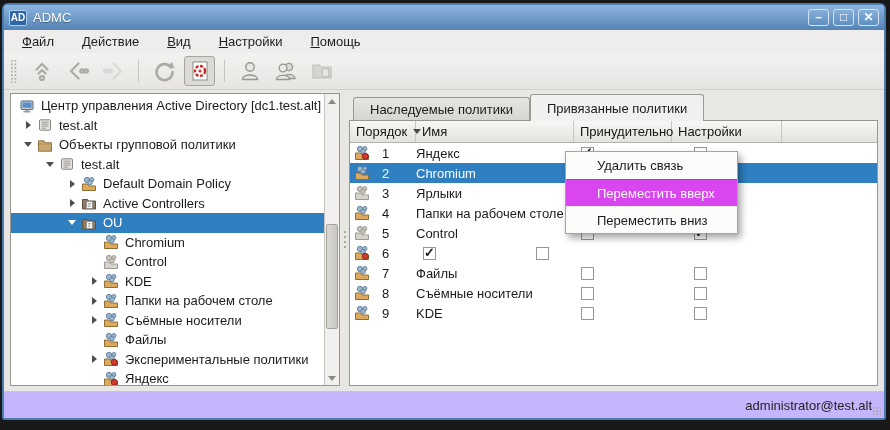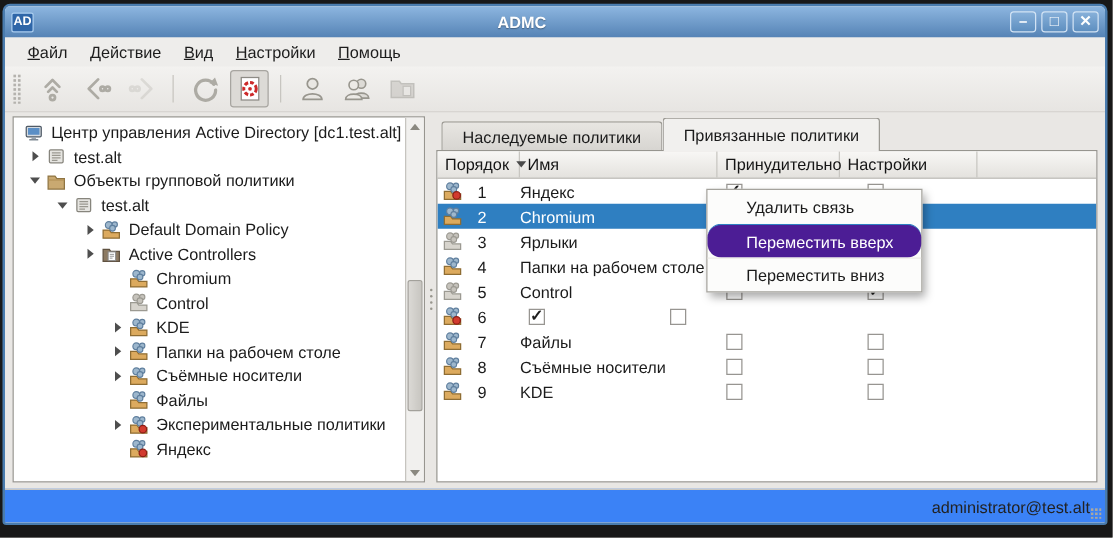--- a/index.html
+++ b/index.html
@@ -8,30 +8,30 @@
 
   
   .window { position:absolute; left:2px; top:3px; width:884px; height:417px;
             border:2px solid #4a7cae; border-radius:6px 6px 3px 3px;
             background:#e9e7e4; display:flex; flex-direction:column; overflow:hidden; }
   .titlebar { height:25px; flex:none; background:linear-gradient(#8db6e0,#5583b5);
               display:flex; align-items:center; padding:0 5px; gap:6px; }
   .badge { width:18px; height:16px; flex:none; background:#2f66a8; border:1px solid #aacdef;
            color:#fff; font-weight:bold; font-size:10px; display:flex; align-items:center;
            justify-content:center; border-radius:2px; }
-  .title { flex:1; text-align:center; color:#fff; font-weight:bold; font-size:13px;
+  .title { flex:1; color:#fff; font-weight:normal; font-size:13px;
            text-shadow:0 1px 1px rgba(0,0,0,.35); }
   .winbtns { display:flex; gap:4px; }
   .wbtn { width:21px; height:17px; border:1px solid #d2e3f4; border-radius:3px;
           background:linear-gradient(#87b0d9,#5e8fc0); color:#fff; font-size:12px;
           line-height:14px; text-align:center; font-weight:bold; }
 
   
   .menubar { height:23px; flex:none; background:#eeedeb; display:flex; align-items:center;
-             padding-left:10px; gap:2px; font-size:13px; color:#1d1d1d; }
+             padding-left:10px; gap:12px; font-size:13px; color:#1d1d1d; }
   .mi { display:inline-block; padding:2px 8px; }
   .mi::first-letter { text-decoration:underline; }
 
   
   .toolbar { height:37px; flex:none; background:linear-gradient(#f3f2f0,#e7e5e2);
              border-bottom:1px solid #d2d0cb; display:flex; align-items:center;
              padding:0 6px; gap:5px; }
   .grip { width:7px; height:24px; margin-right:4px;
           background-image:radial-gradient(#b3b1ac 1px, transparent 1.2px);
           background-size:3.6px 3.6px; }
@@ -103,24 +103,24 @@
         position:relative; }
   .cb.on::after { content:"✓"; position:absolute; left:0; top:-3px; font-size:13px;
                   font-weight:bold; color:#1d1d1d; }
 
   
   .ctxmenu { position:absolute; left:565px; top:151px; width:173px; background:#fcfcfb;
              border:1px solid #a5a39d; box-shadow:3px 4px 7px rgba(0,0,0,.35); z-index:10; }
   .cmi { height:27px; display:flex; align-items:center; padding-left:31px; font-size:13px;
          color:#1b1b1b; }
   .cmi + .cmi { border-top:1px solid #eceae6; }
-  .cmi.hl { background:#4c1d95; color:#fff; border-top-color:#2f7fc1;border-radius:11px; }
+  .cmi.hl { background:#d946ef; color:#fff; border-top-color:#2f7fc1; }
 
   
-  .statusbar { height:27px; flex:none; background:#3b82f6; border-top:1px solid #c9c7c2;
+  .statusbar { height:27px; flex:none; background:#c4b5fd; border-top:1px solid #c9c7c2;
                display:flex; align-items:center; justify-content:flex-end; padding:0 12px;
                font-size:13px; color:#222; position:relative; }
   .sgrip { position:absolute; right:3px; bottom:3px; width:9px; height:9px;
            background-image:radial-gradient(#aaa8a2 1px, transparent 1.2px);
            background-size:3.4px 3.4px; }
   .hiddefs { position:absolute; width:0; height:0; overflow:hidden; }
 </style>
 </head>
 <body>
 
@@ -331,20 +331,29 @@
           </div>
           <div class="trow lv2">
             <span class="exp">
                 <i class="tri-c"></i>
               </span>
             <svg class="ic16">
                 <use href="#i-ou"></use>
               </svg>
             <span>Active Controllers</span>
           </div>
+          <div class="trow lv2 sel">
+            <span class="exp">
+                <i class="tri-e"></i>
+              </span>
+            <svg class="ic16">
+                <use href="#i-ou"></use>
+              </svg>
+            <span>OU</span>
+          </div>
           <div class="trow lv3">
             <span class="exp"></span>
             <svg class="ic16">
                 <use href="#i-gpo"></use>
               </svg>
             <span>Chromium</span>
           </div>
           <div class="trow lv3">
             <span class="exp"></span>
             <svg class="ic16">

